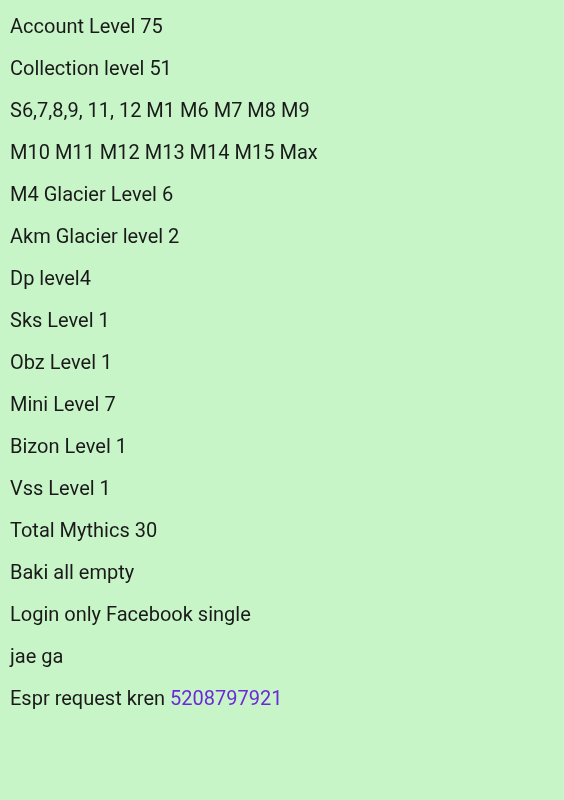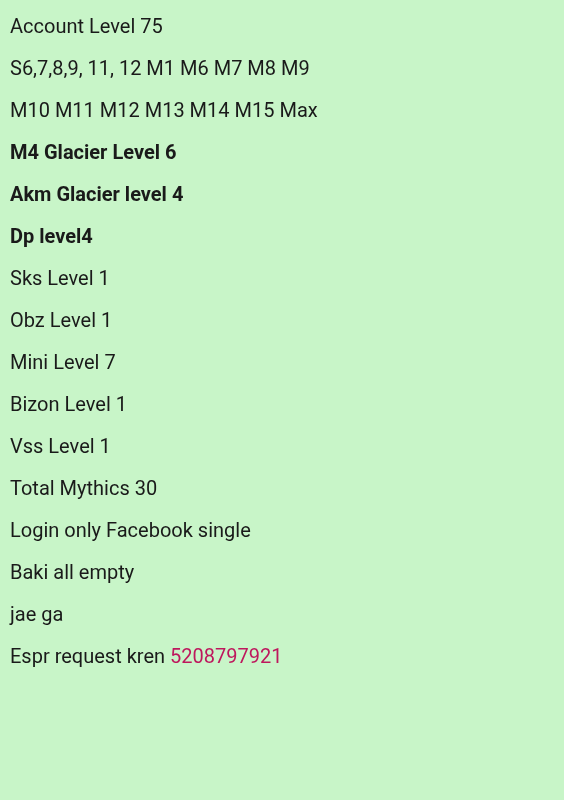--- a/index.html
+++ b/index.html
@@ -22,40 +22,41 @@
       gap: 13px;
     }
 
     .line {
       font-size: 20px;
       color: #1a1a1a;
       line-height: 1.45;
     }
 
     .line.bold {
-      font-weight: 700;
+      font-weight: 400;
     }
 
     .phone-link {
-      color: #be185d;
+      color: #6d28d9;
     }
   </style>
 </head>
 <body>
 
 <div class="content-block">
 <div class="line">Account Level 75</div>
+    <div class="line">Collection level 51</div>
     <div class="line">S6,7,8,9, 11, 12 M1 M6 M7 M8 M9</div>
     <div class="line">M10 M11 M12 M13 M14 M15 Max</div>
     <div class="line bold">M4 Glacier Level 6</div>
-    <div class="line bold">Akm Glacier level 4</div>
+    <div class="line bold">Akm Glacier level 2</div>
     <div class="line bold">Dp level4</div>
     <div class="line">Sks Level 1</div>
     <div class="line">Obz Level 1</div>
     <div class="line">Mini Level 7</div>
     <div class="line">Bizon Level 1</div>
     <div class="line">Vss Level 1</div>
     <div class="line">Total Mythics 30</div>
+    <div class="line">Baki all empty</div>
     <div class="line">Login only Facebook single</div>
-    <div class="line">Baki all empty</div>
     <div class="line">jae ga</div>
     <div class="line">Espr request kren <span class="phone-link">5208797921</span></div>
   </div>
 
 </body></html>

